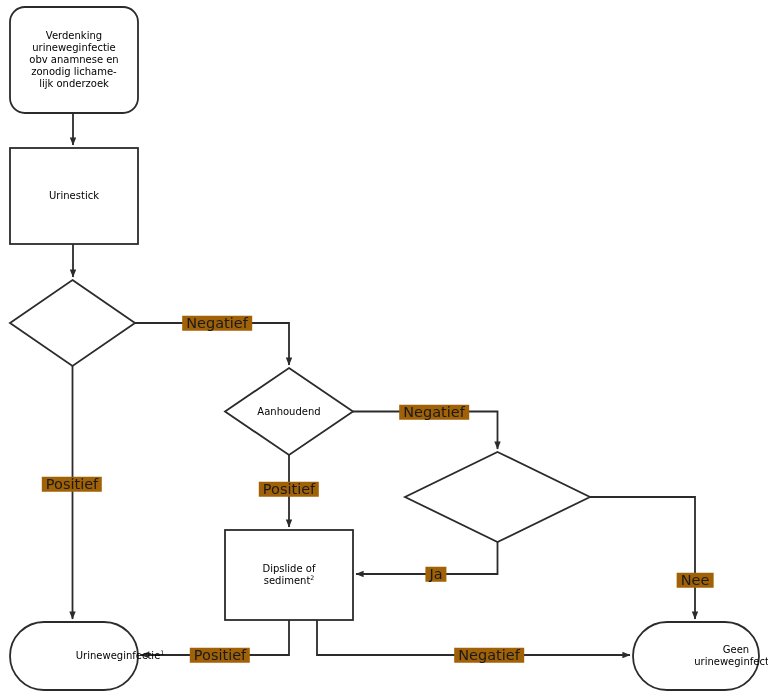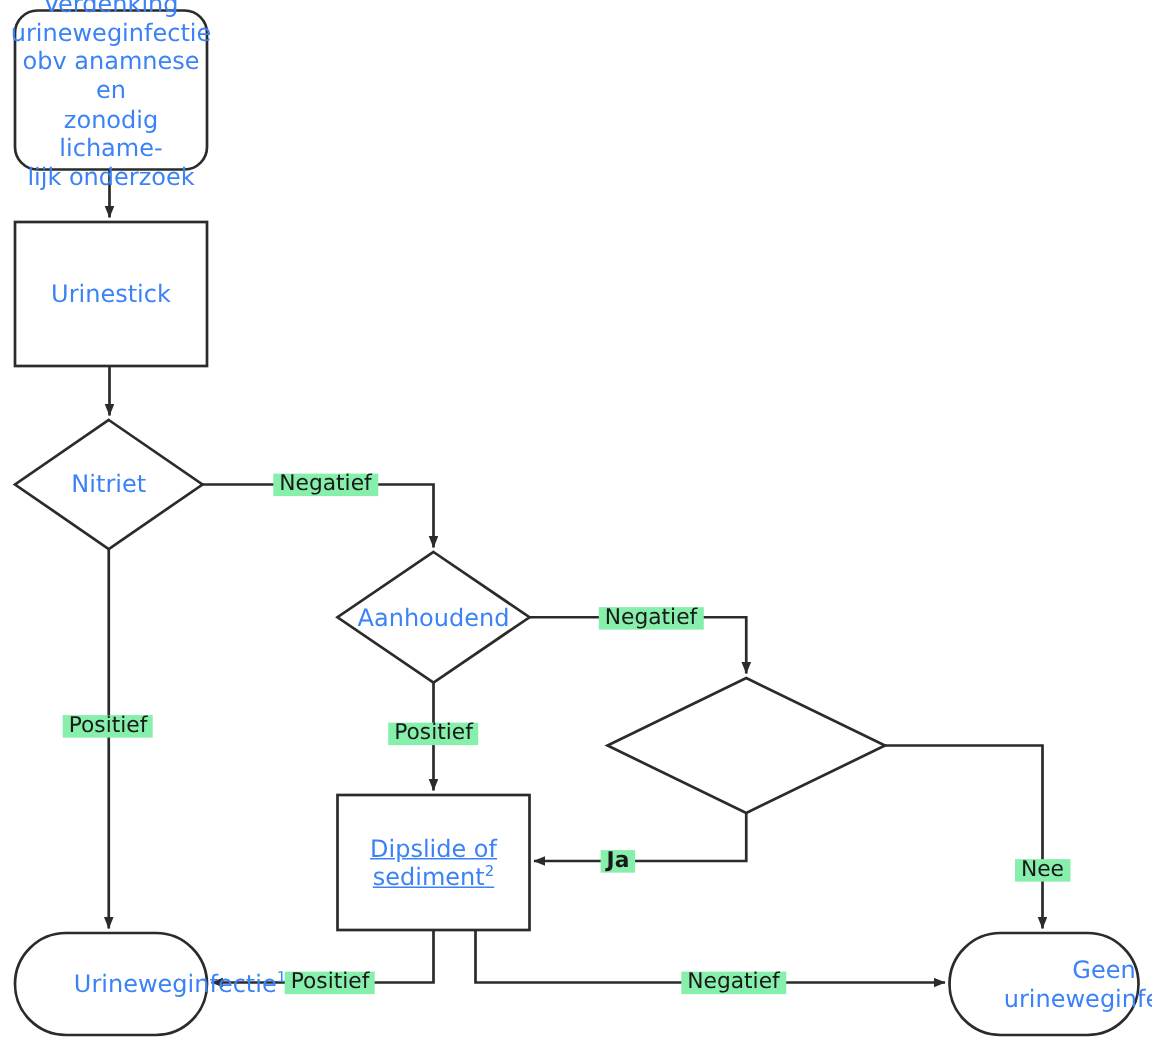--- a/index.html
+++ b/index.html
@@ -21,32 +21,32 @@
     top: 0;
     width: 768px;
     height: 697px;
   }
   .node-label {
     position: absolute;
     display: flex;
     align-items: center;
     justify-content: center;
     text-align: center;
-    color: #3b82f6;
-    font-size: 16px;
+    color: #000000;
+    font-size: 10px;
     line-height: 1.2;
     white-space: pre-line;
     pointer-events: none;
   }
   .edge-label {
     position: absolute;
     color: #1a1a1a;
     font-size: 14.5px;
     line-height: 1;
-    background: #86efac;
+    background: #a16207;
     padding: 0 4px;
     white-space: nowrap;
     transform: translate(-50%, -50%);
     text-align: left;
   }
   .sup {
     font-size: 0.62em;
     vertical-align: super;
     line-height: 0;
   }
@@ -109,30 +109,27 @@
 urineweginfectie
 obv anamnese en
 zonodig lichame-
 lijk onderzoek</span>
   </div>
 
   <div class="node-label" style="left:10px; top:148px; width:128px; height:96px;justify-content:center;">
     <span>Urinestick</span>
   </div>
 
-  <div class="node-label" style="left:10px; top:280px; width:125px; height:86px;">
-    <span>Nitriet</span>
-  </div>
 
   <div class="node-label" style="left:225px; top:368px; width:128px; height:87px;">
     <span>Aanhoudend</span>
   </div>
 
 
-  <div class="node-label" style="left:225px; top:530px; width:128px; height:90px;text-decoration:underline;">
+  <div class="node-label" style="left:225px; top:530px; width:128px; height:90px;">
     <span><span>Dipslide of
 sediment</span><span class="sup">2</span></span>
   </div>
 
   <div class="node-label" style="left:10px; top:622px; width:128px; height:68px;margin-left:46px;">
     <span><span>Urineweginfectie</span><span class="sup">1</span></span>
   </div>
 
   <div class="node-label" style="left:633px; top:622px; width:126px; height:68px;margin-left:40px;">
     <span>Geen
@@ -140,21 +137,21 @@
   </div>
 
   <div class="edge-label" style="left:217px; top:323px;">Negatief</div>
 
   <div class="edge-label" style="left:72px; top:484px;">Positief</div>
 
   <div class="edge-label" style="left:434px; top:412px;">Negatief</div>
 
   <div class="edge-label" style="left:289px; top:489px;">Positief</div>
 
-  <div class="edge-label" style="left:412px; top:574px;font-weight:bold;">Ja</div>
+  <div class="edge-label" style="left:436px; top:574px;">Ja</div>
 
   <div class="edge-label" style="left:695px; top:580px;">Nee</div>
 
   <div class="edge-label" style="left:220px; top:655px;">Positief</div>
 
   <div class="edge-label" style="left:489px; top:655px;">Negatief</div>
 
 </div>
 
 </body></html>

